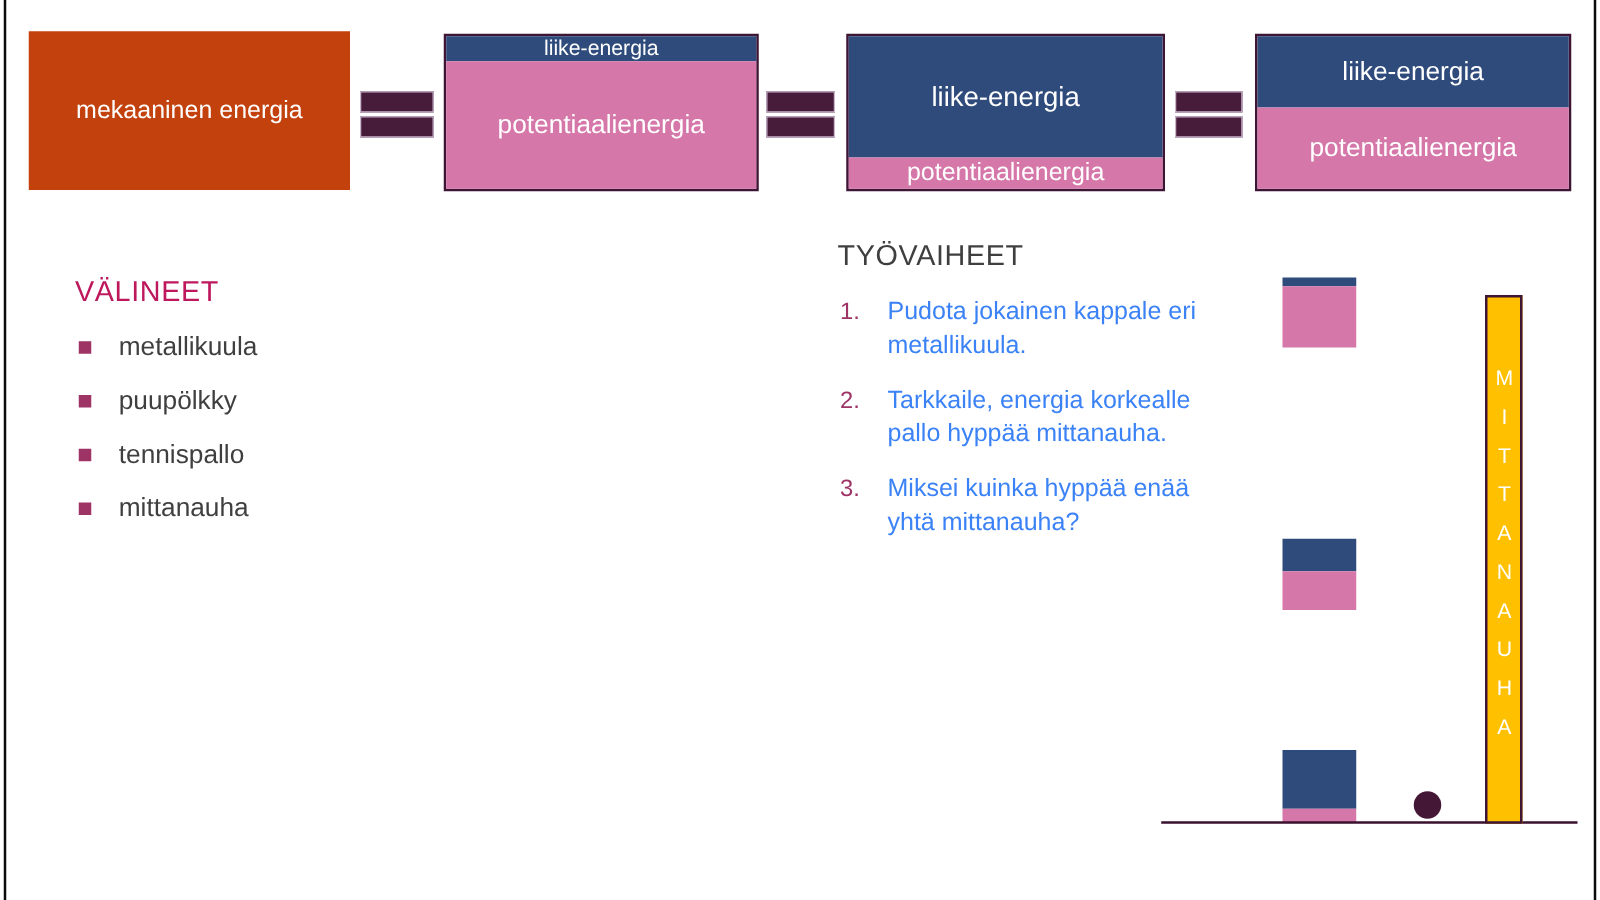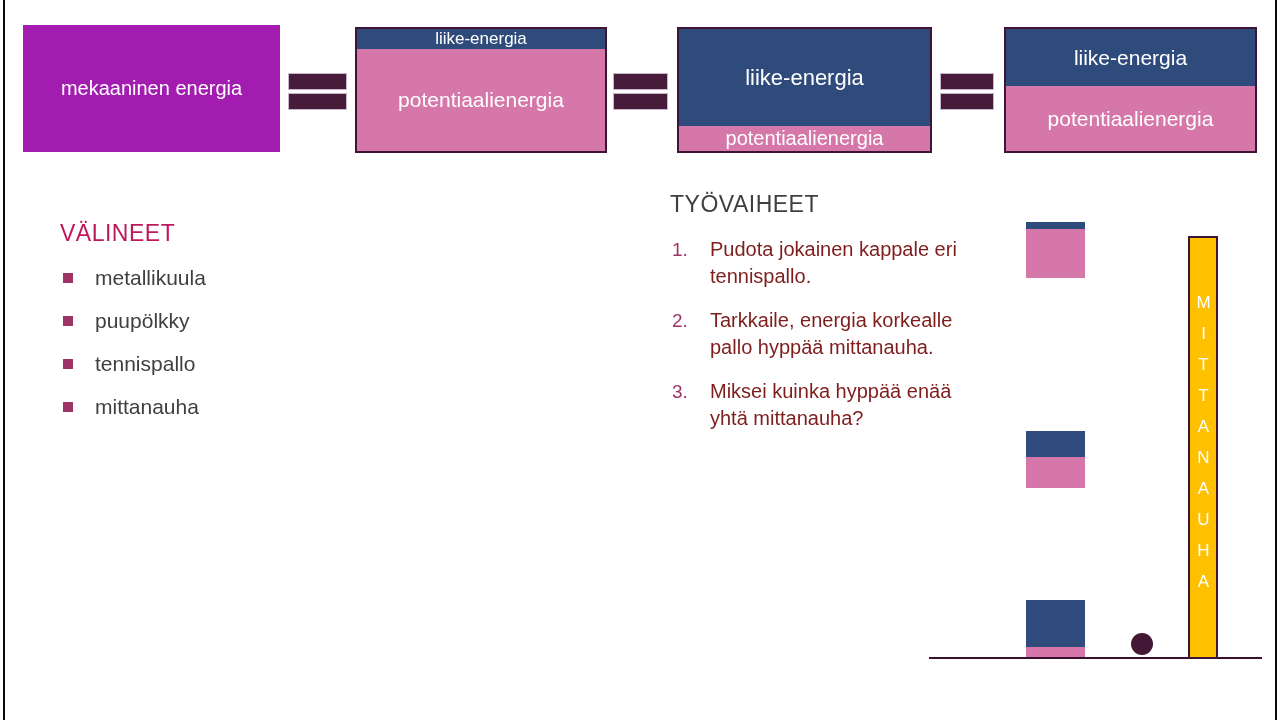--- a/index.html
+++ b/index.html
@@ -5,21 +5,21 @@
   html,body{margin:0;padding:0;background:#fff;}
   body{width:1280px;height:720px;overflow:hidden;font-family:"Liberation Sans",sans-serif;}
   .slide{position:relative;width:1280px;height:720px;background:#ffffff;}
   .edge{position:absolute;top:0;bottom:0;width:2px;background:#0a0a0a;}
   .edge-left{left:3px;}
   .edge-right{left:1275px;}
 
   
   .ebox{position:absolute;box-sizing:border-box;display:flex;flex-direction:column;}
   .ebox.bordered{border:2px solid #3E1535;}
-  .box1{left:23px;top:25px;width:257px;height:127px;background:#a21caf;
+  .box1{left:23px;top:25px;width:257px;height:127px;background:#c2410c;
         align-items:center;justify-content:center;}
   .box1 span{color:#fff;font-size:20px;}
   .box2{left:355px;top:27px;width:252px;height:126px;}
   .box3{left:677px;top:27px;width:255px;height:126px;}
   .box4{left:1004px;top:27px;width:253px;height:126px;}
   .sect{display:flex;align-items:center;justify-content:center;color:#fff;}
   .sect-blue{background:#2F4B7C;}
   .sect-pink{background:#D577A9;}
   .box2 .sect-blue{height:20px;flex:none;font-size:17px;}
   .box2 .sect-pink{flex:1;font-size:21px;}
@@ -42,21 +42,21 @@
   .valineet-list{position:absolute;left:63px;top:256px;}
   .v-item{display:flex;align-items:center;height:43px;text-align:right;}
   .v-bullet{width:10px;height:10px;background:#9E3366;margin-right:22px;flex:none;}
   .v-label{font-size:21px;color:#3F3F3F;}
 
   
   .tyo-heading{position:absolute;left:670px;top:191px;font-size:23px;color:#3F3F3F;letter-spacing:0.5px;}
   .tyo-list{position:absolute;left:672px;top:236px;}
   .t-item{display:flex;margin-bottom:17px;}
   .t-num{width:38px;flex:none;font-size:19px;color:#9E3366;line-height:27px;}
-  .t-text{width:292px;font-size:20px;color:#7f1d1d;line-height:27px;}
+  .t-text{width:292px;font-size:20px;color:#3b82f6;line-height:27px;}
 
   
   .obj{position:absolute;width:59px;display:flex;flex-direction:column;}
   .obj .k{background:#2F4B7C;}
   .obj .p{background:#D577A9;}
   .obj-a{left:1026px;top:222px;height:56px;}
   .obj-a .k{height:7px;} .obj-a .p{flex:1;}
   .obj-b{left:1026px;top:431px;height:57px;}
   .obj-b .k{height:26px;} .obj-b .p{flex:1;}
   .obj-c{left:1026px;top:600px;height:58px;}
@@ -141,21 +141,21 @@
       <span class="v-label">mittanauha</span>
     </div>
   </div>
 
   <div class="tyo-heading">TYÖVAIHEET</div>
   <div class="tyo-list">
     <div class="t-item">
       <div class="t-num">1.</div>
       <div class="t-text">
         <div>Pudota jokainen kappale eri</div>
-        <div>tennispallo.</div>
+        <div>metallikuula.</div>
       </div>
     </div>
     <div class="t-item">
       <div class="t-num">2.</div>
       <div class="t-text">
         <div>Tarkkaile, energia korkealle</div>
         <div>pallo hyppää mittanauha.</div>
       </div>
     </div>
     <div class="t-item">

